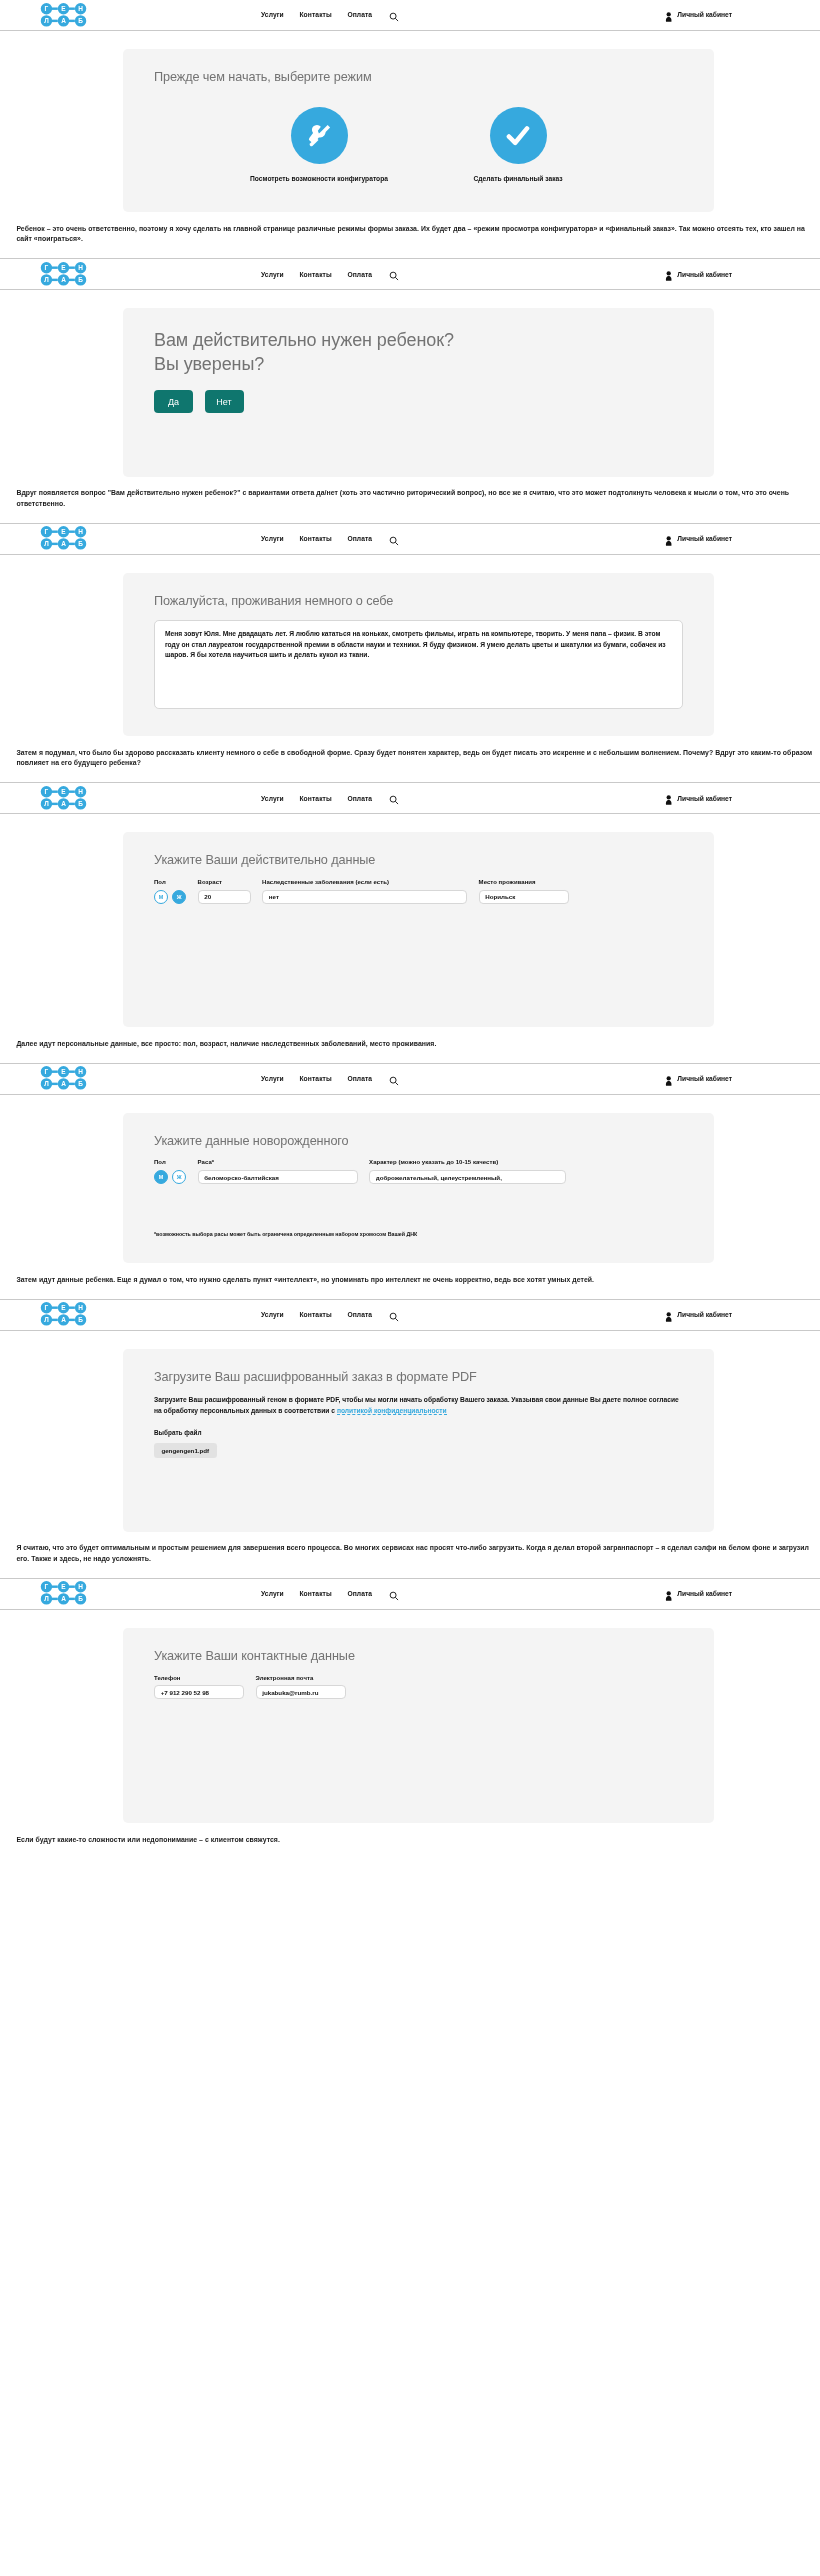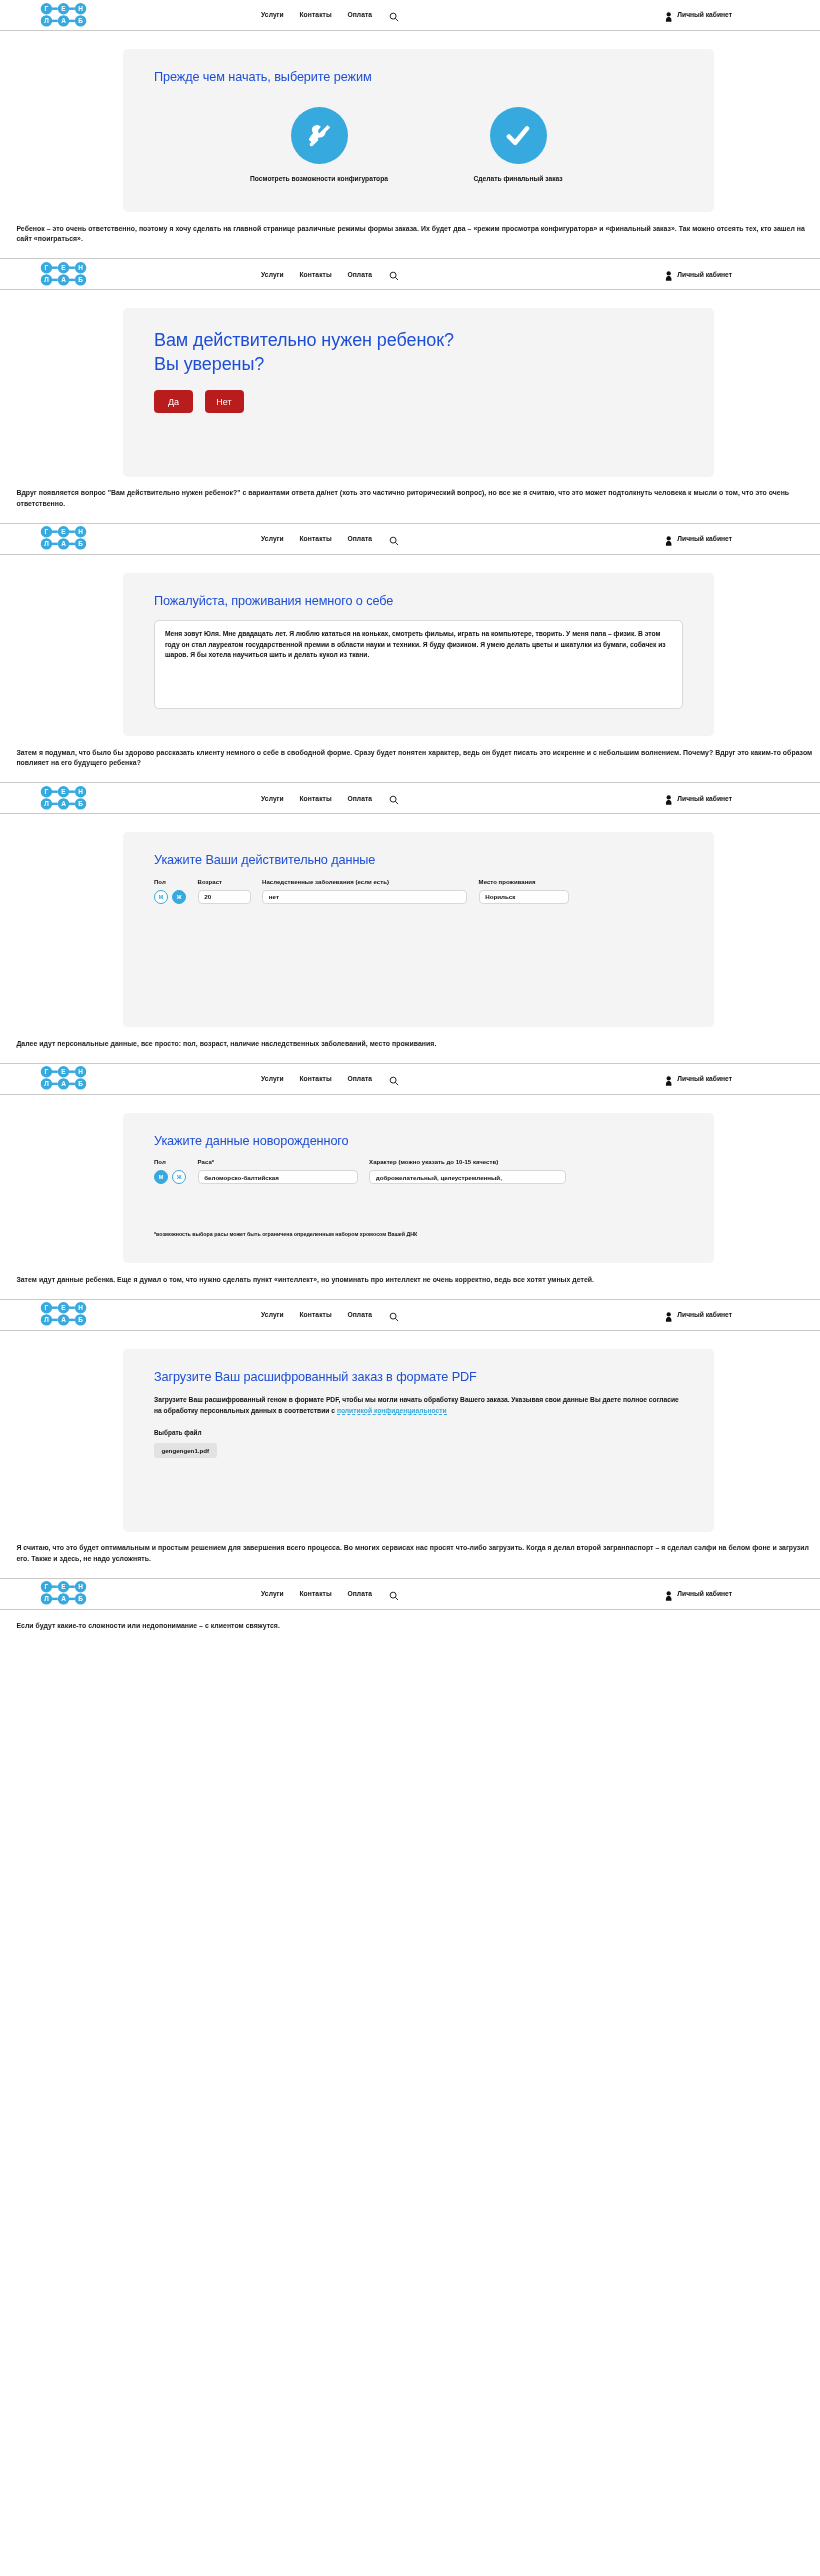--- a/index.html
+++ b/index.html
@@ -65,21 +65,21 @@
     border-radius: 4.9px;
     margin: 18px auto 0 auto;
     width: 591px;
     margin-left: 123px;
     padding: 21.3px 31px 24.6px 31px;
   }
   .card h1 {
     font-size: 12.7px;
     font-weight: 400;
     margin: 0 0 11.5px 0;
-    color: #1d4ed8;
+    color: #737373;
     letter-spacing: -0.1px;
   }
   .card h1.big {
     font-size: 18px;
     line-height: 1.3;
     font-weight: 400;
     margin-bottom: 14px;
   }
   .note {
     font-size: 6.9px;
@@ -110,21 +110,21 @@
   .mode-label {
     font-size: 6.7px;
     font-weight: 700;
     line-height: 1.5;
     color: #111;
   }
 
   
   .yn-row { display: flex; gap: 11.5px; margin-top: 3.3px; }
   .yn-btn {
-    background: #b91c1c;
+    background: #0f766e;
     color: #fff;
     border: none;
     border-radius: 4.1px;
     font-size: 9px;
     font-weight: 400;
     font-family: "Liberation Sans", sans-serif;
     padding: 6.6px 0;
     width: 39px;
     cursor: pointer;
   }
@@ -660,15 +660,29 @@
       <span class="person-icon">
         <svg viewBox="0 0 9 12" width="7.4" height="9.9">
             <circle cx="4.5" cy="3" r="2.6" fill="#111"></circle>
             <path d="M4.5 6 C1.6 6 .8 9 1.2 12 H7.8 C8.2 9 7.4 6 4.5 6Z" fill="#111"></path>
           </svg>
       </span>
       <span class="label">Личный кабинет</span>
     </div>
   </header>
 
+  <div class="card">
+    <h1>Укажите Ваши контактные данные</h1>
+    <div class="fields">
+      <div class="field">
+        <span class="field-label">Телефон</span>
+        <input class="input" style="width: 90px;" value="+7 912 290 52 98">
+      </div>
+      <div class="field">
+        <span class="field-label">Электронная почта</span>
+        <input class="input" style="width: 90px;" value="jukabuka@rumb.ru">
+      </div>
+    </div>
+    <div class="tall-pad-lg"></div>
+  </div>
   <div class="note">Если будут какие-то сложности или недопонимание – с клиентом свяжутся.</div>
 </div>
 
 
 </body></html>

